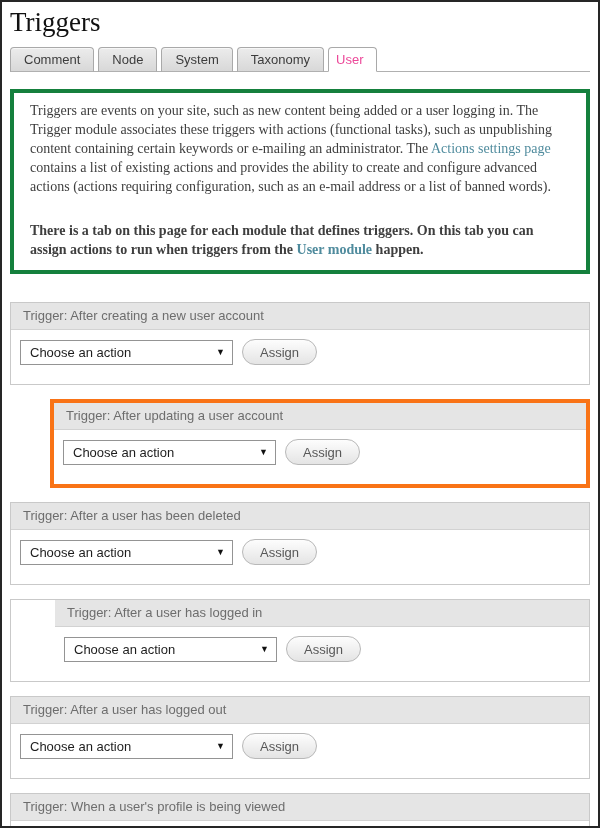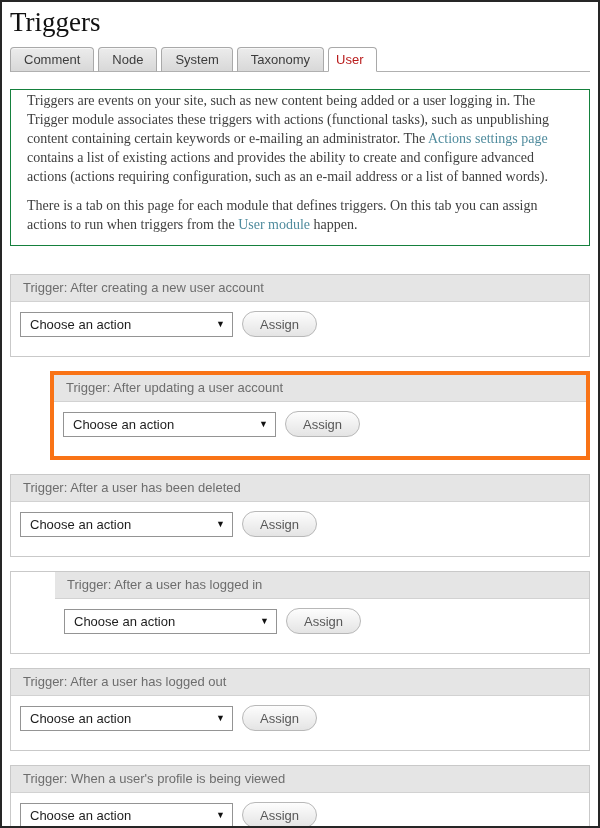--- a/index.html
+++ b/index.html
@@ -41,35 +41,35 @@
     margin: 0 4px -1px 0;
     font-size: 13px;
     color: #3c3c3c;
     cursor: pointer;
     box-shadow: 0 1px 0 rgba(255,255,255,.6) inset;
   }
   .tab.active {
     background: #fff;
     border-bottom-color: #fff;
     box-shadow: none;
-    color: #b91c1c;
+    color: #ec4899;
     padding-left: 7px;
   }
 
   
   .help-box {
     margin-top: 17px;
-    border: 1px solid #15803d;
-    padding: 1px 16px 11px 16px;
+    border: 4px solid #15803d;
+    padding: 8px 16px 11px 16px;
     font-family: "Liberation Serif", serif;
     font-size: 14px;
     line-height: 19px;
     color: #3e3e3e;
   }
-  .help-box p + p { margin-top: 10px; }
+  .help-box p + p { margin-top: 25px; font-weight: bold; }
   .help-box a {
     color: #4f8b9d;
     text-decoration: none;
     cursor: pointer;
   }
 
   
   .sections { margin-top: 28px; }
   .trigger-section {
     border: 1px solid #c9c9c9;

